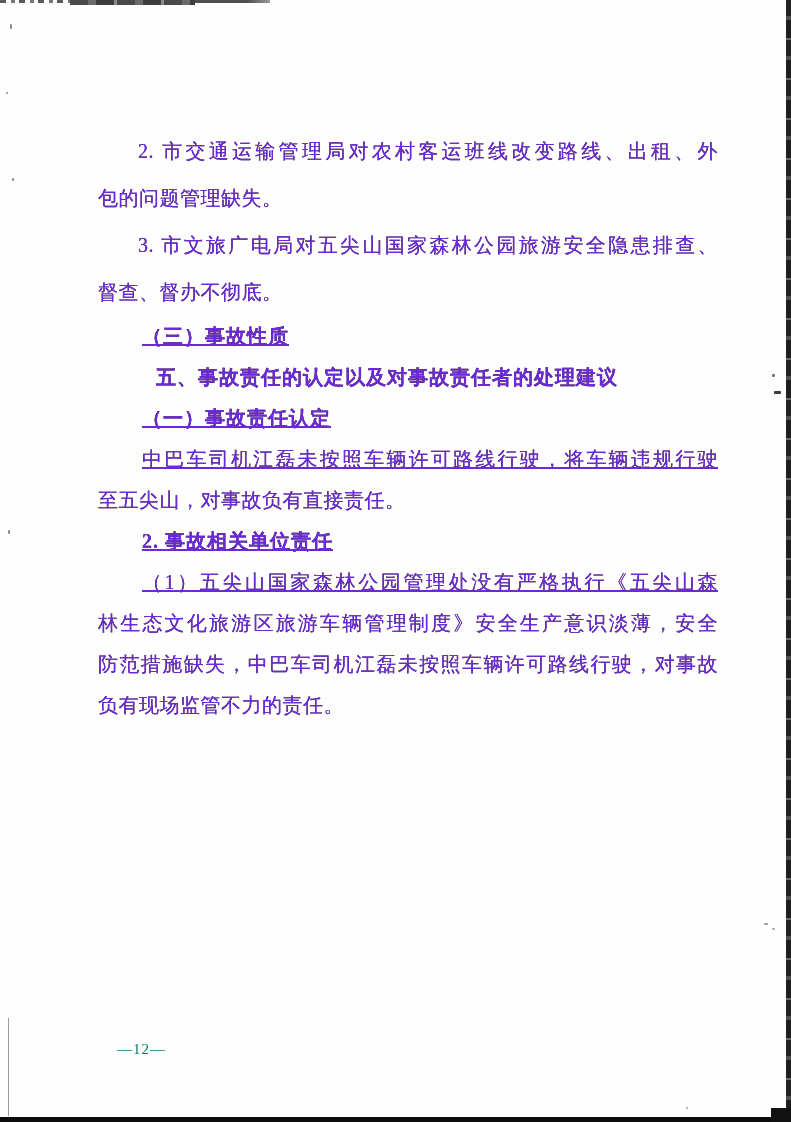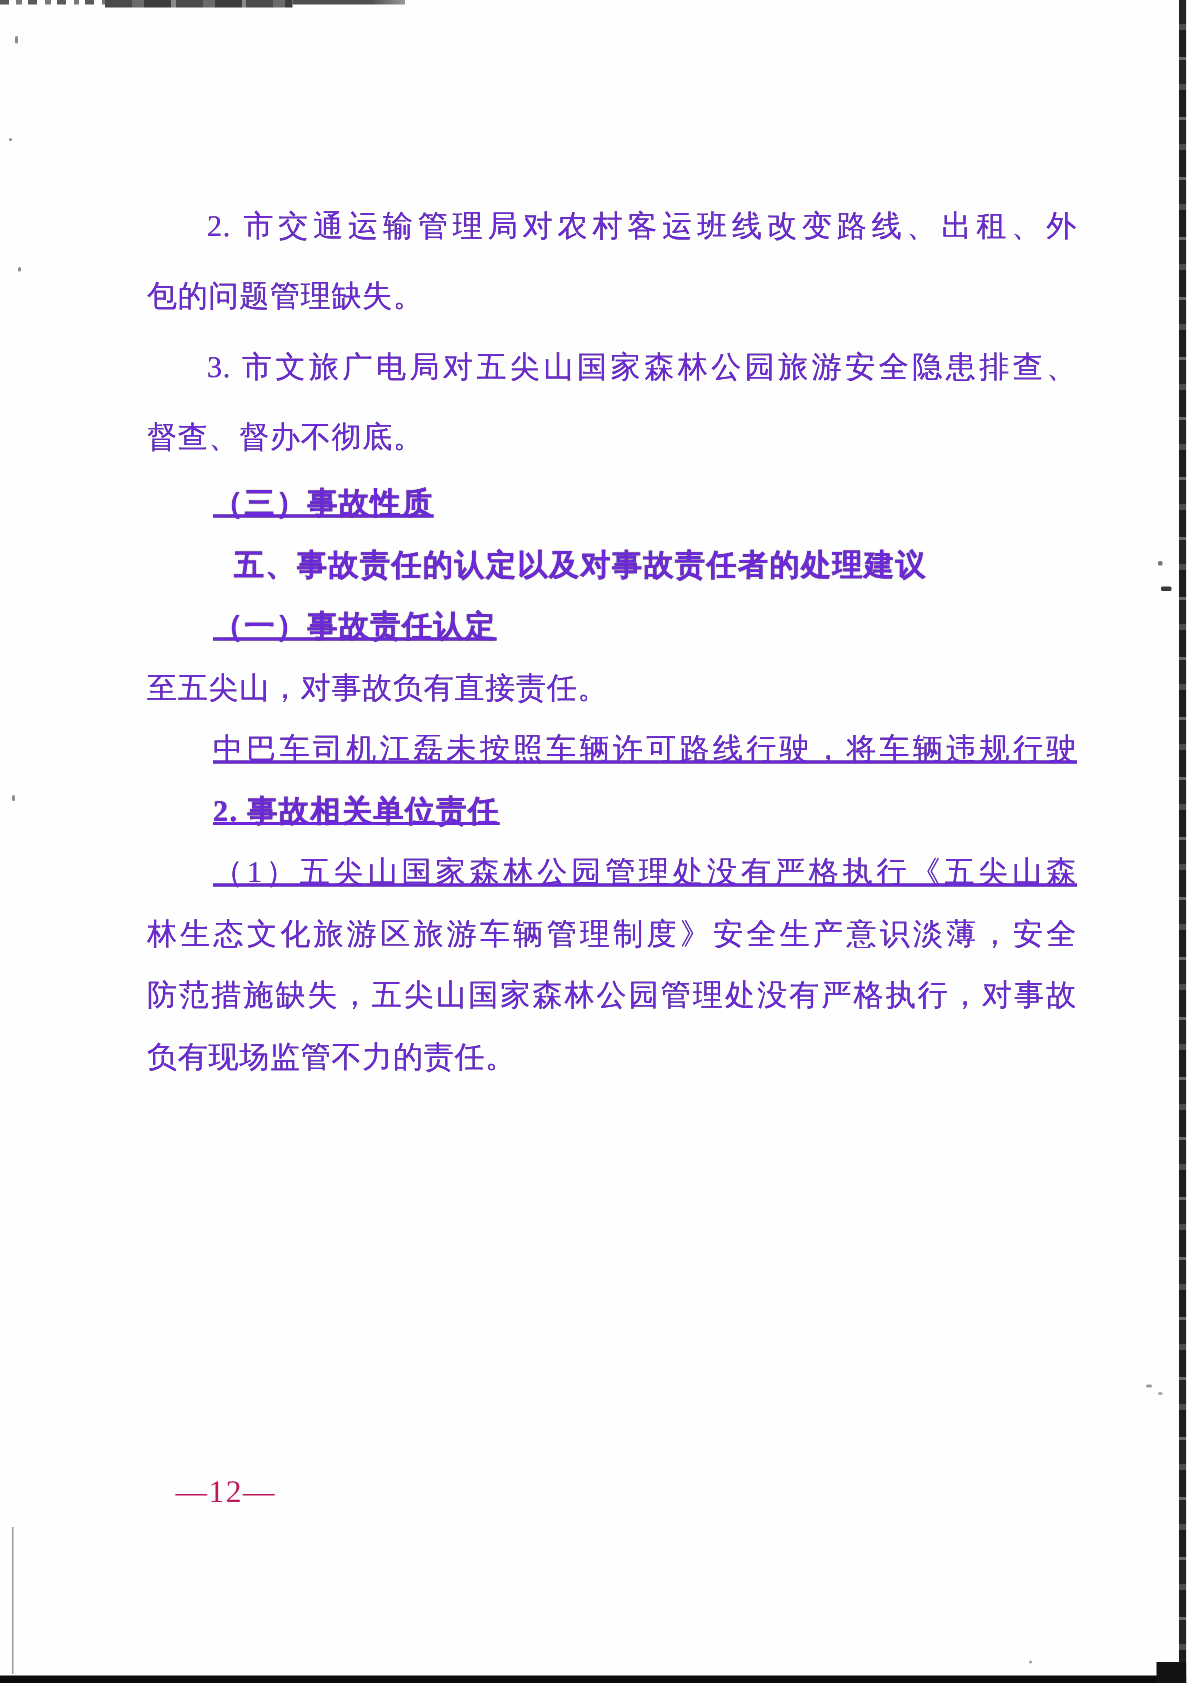--- a/index.html
+++ b/index.html
@@ -46,24 +46,24 @@
   .indw { padding-left: 58px; }
   .heading .line {
     font-weight: 700;
     letter-spacing: 1px;
     text-shadow: 0 0 0.6px #222;
   }
 
   .footer {
     position: absolute;
     left: 117px;
-    top: 982px;
-    font-size: 21px;
+    top: 1041px;
+    font-size: 15px;
     letter-spacing: 1px;
-    color: #be185d;
+    color: #0f766e;
   }
 
   
   .art { position: absolute; pointer-events: none; }
   .top-edge-a {
     left: 0; top: 0; width: 70px; height: 3px;
     background: repeating-linear-gradient(90deg, #5a5a5a 0 6px, transparent 6px 11px, #777 11px 15px, transparent 15px 19px);
   }
   .top-edge-b {
     left: 70px; top: 0; width: 125px; height: 5px;
@@ -150,32 +150,32 @@
     <section class="para heading">
       <div class="line indw">五、事故责任的认定以及对事故责任者的处理建议</div>
     </section>
 
     <section class="para heading">
       <div class="line ind2">（一）事故责任认定</div>
     </section>
 
 
     <section class="para">
+      <div class="line ind2 fill">中巴车司机江磊未按照车辆许可路线行驶，将车辆违规行驶</div>
       <div class="line">至五尖山，对事故负有直接责任。</div>
-      <div class="line ind2 fill">中巴车司机江磊未按照车辆许可路线行驶，将车辆违规行驶</div>
     </section>
 
     <section class="para heading">
       <div class="line ind2">2. 事故相关单位责任</div>
     </section>
 
     <section class="para">
       <div class="line ind2 fill">（1）五尖山国家森林公园管理处没有严格执行《五尖山森</div>
       <div class="line fill">林生态文化旅游区旅游车辆管理制度》安全生产意识淡薄，安全</div>
-      <div class="line fill">防范措施缺失，五尖山国家森林公园管理处没有严格执行，对事故</div>
+      <div class="line fill">防范措施缺失，中巴车司机江磊未按照车辆许可路线行驶，对事故</div>
       <div class="line">负有现场监管不力的责任。</div>
     </section>
 
 
 
   </main>
 
   <div class="footer">—12—</div>
 
 </div>

